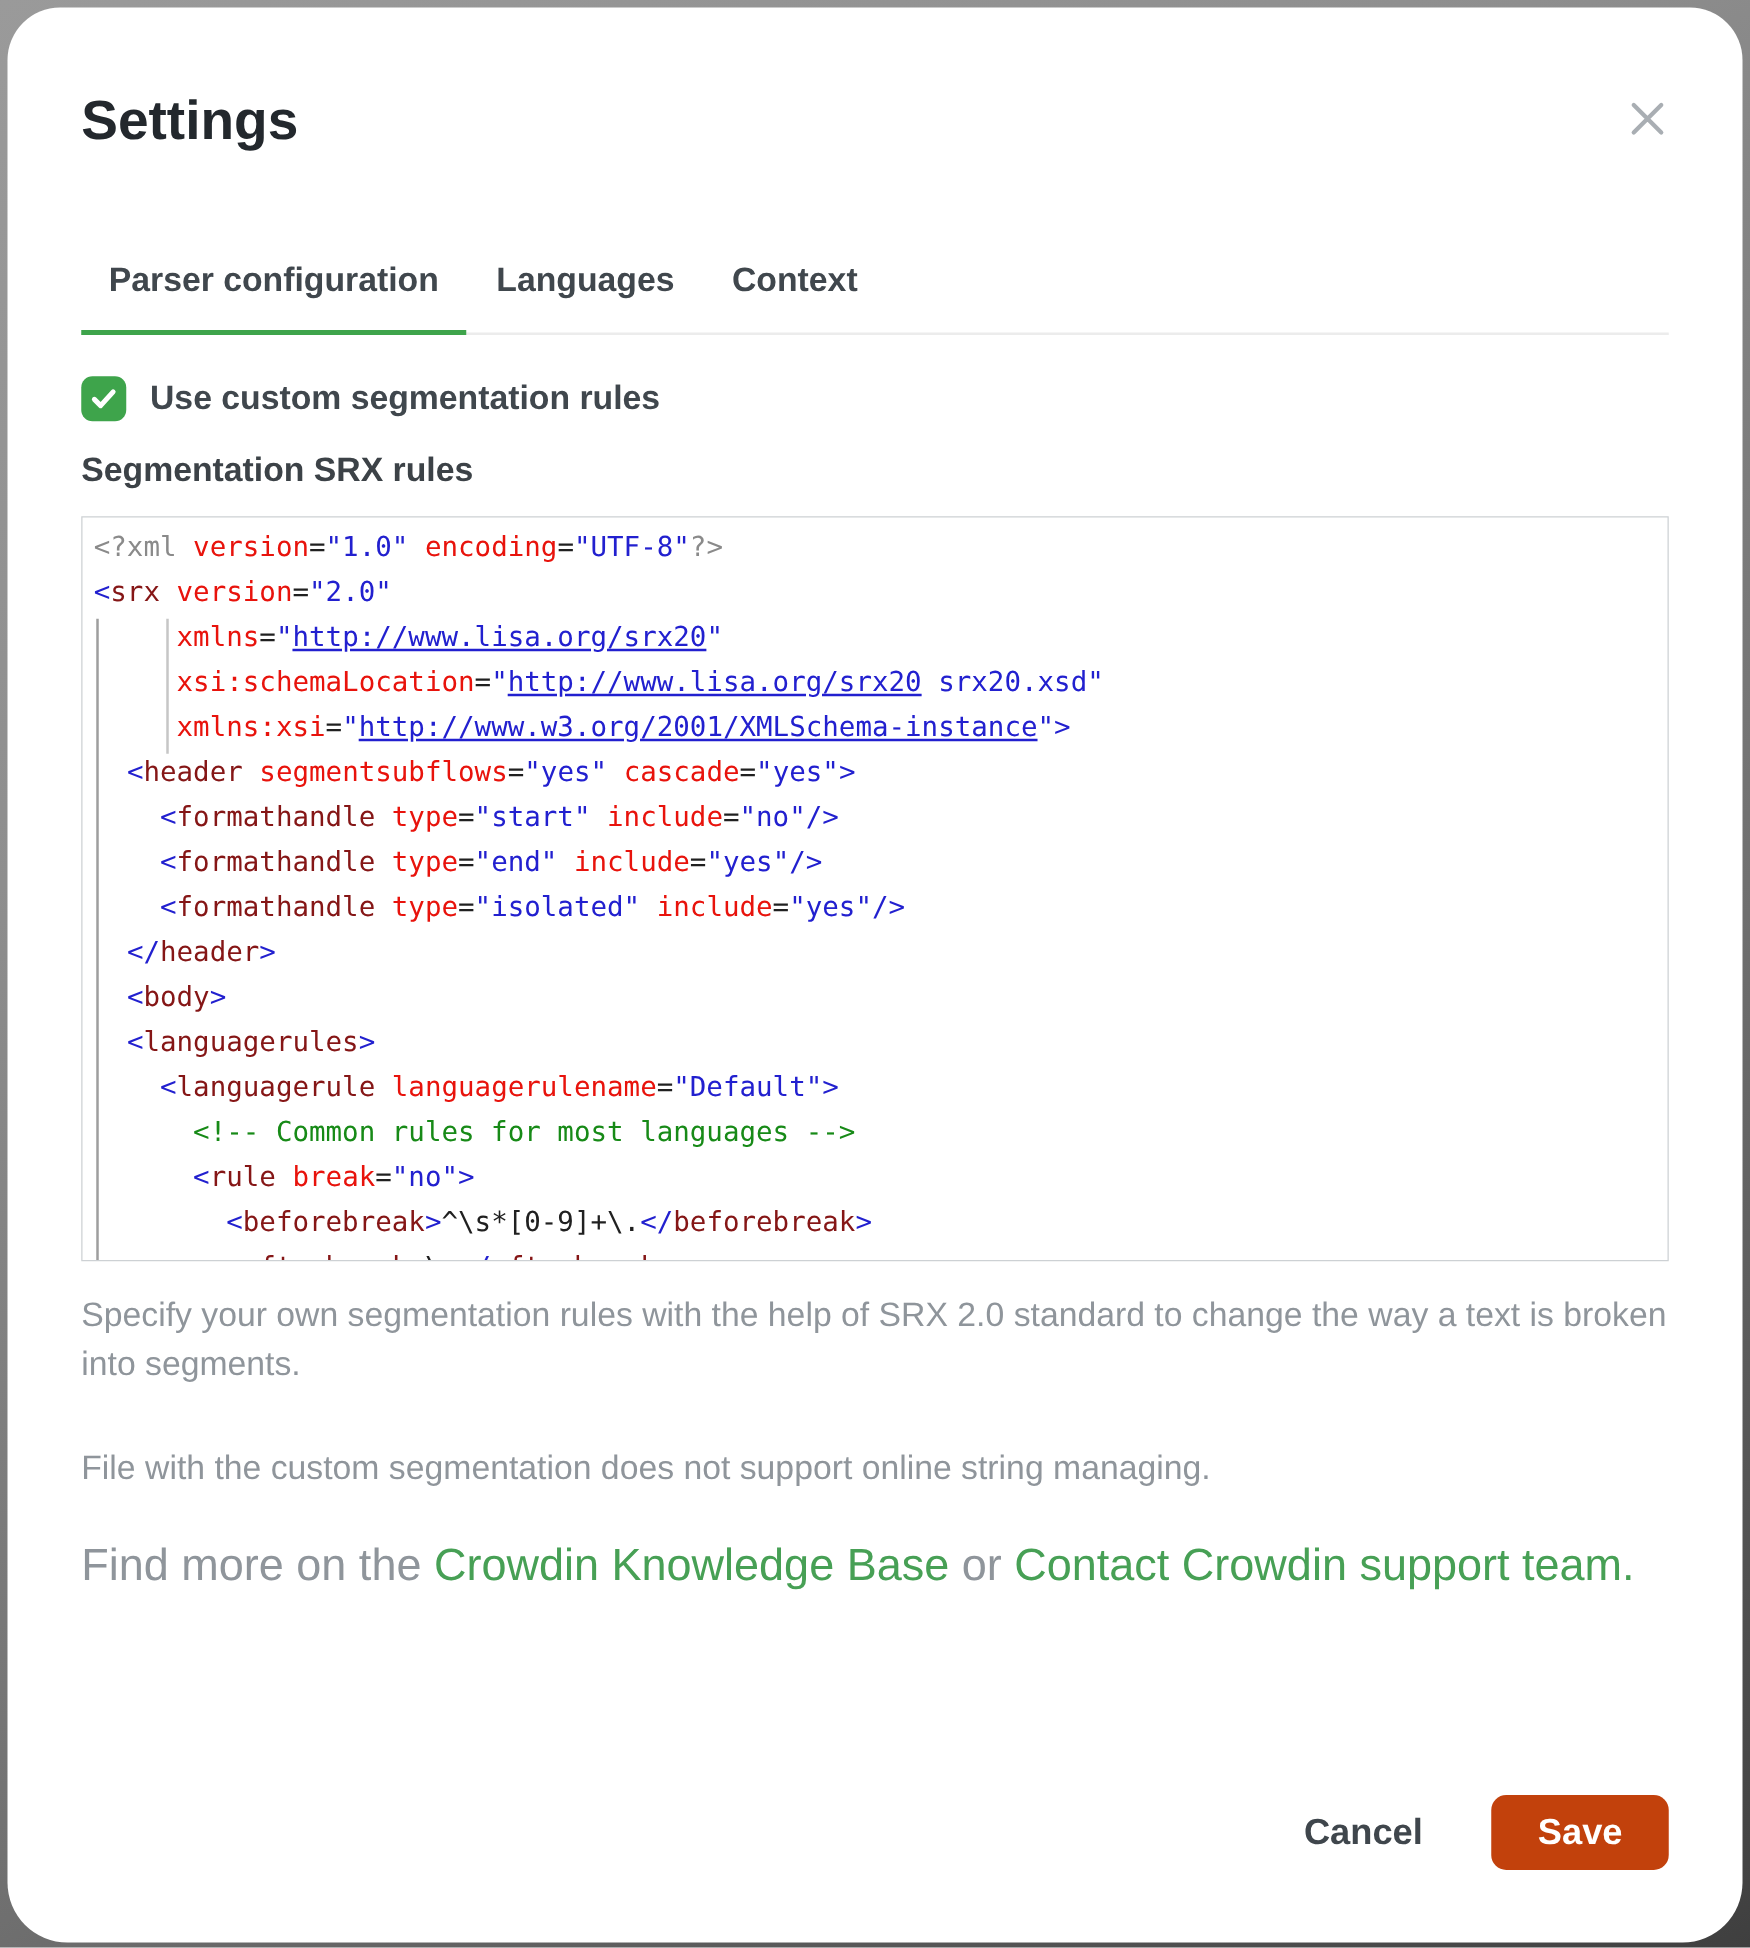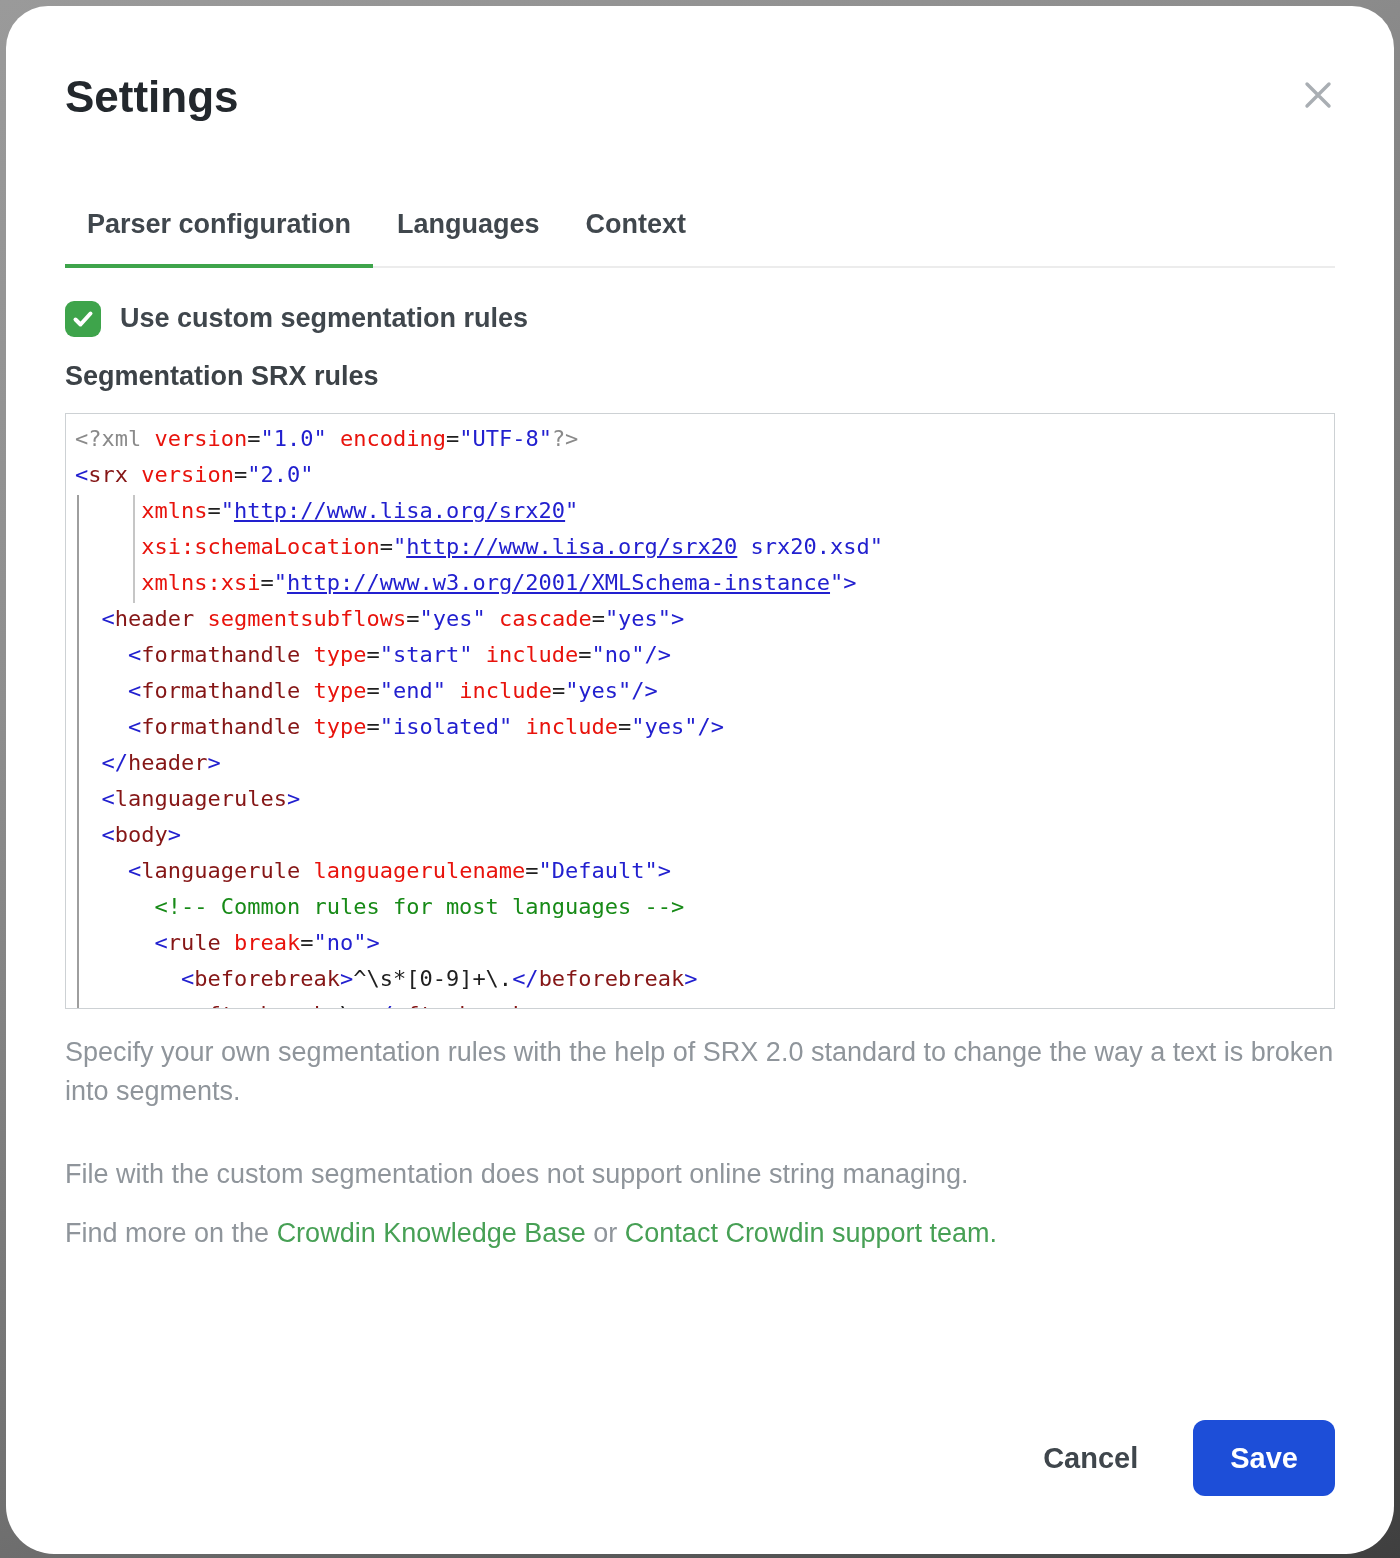--- a/index.html
+++ b/index.html
@@ -41,29 +41,29 @@
   .tk-attr { color:#e8130c; }
   .tk-punc { color:#2220cf; }
   .tk-str  { color:#2220cf; }
   .tk-lnk  { color:#2220cf; text-decoration:underline;margin-top:48px; }
   .tk-com  { color:#178a17; }
   .tk-pl   { color:#202020; }
 
   .help p { font-size:27px; line-height:39px; color:#8f959b; margin:0; }
   .help .p1 { margin-top:24px; }
   .help .p2 { margin-top:44px; }
-  .find-more { margin-top:20px; font-size:27px; line-height:39px; color:#8f959b; }
+  .find-more { margin-top:38px; font-size:36px; line-height:39px; color:#8f959b; }
   .find-more a { color:#47a055; text-decoration:none; cursor:pointer; }
   .link-period { color:#47a055; }
 
   .footer { position:absolute; right:59px; bottom:58px; display:flex; align-items:center; gap:55px; }
   .btn-cancel { font-family:"Liberation Sans", sans-serif; font-size:29px; font-weight:600; color:#3f464c;
                 background:none; border:none; cursor:pointer; padding:0; }
   .btn-save { font-family:"Liberation Sans", sans-serif; font-size:29px; font-weight:600; color:#ffffff;
-              background:#1d4ed8; border:none; border-radius:12px; height:76px; padding:0 37px; cursor:pointer; }
+              background:#c2410c; border:none; border-radius:12px; height:60px; padding:0 37px; cursor:pointer; }
 </style>
 </head>
 <body>
 
 <div class="modal">
 
   <div class="modal-header">
     <h1 class="modal-title">Settings</h1>
     <button class="close-btn">
       <svg width="34" height="34" viewBox="0 0 34 34">
@@ -98,22 +98,22 @@
         <div class="code-line"><span class="tk-pi">&lt;?xml </span><span class="tk-attr">version</span><span class="tk-pl">=</span><span class="tk-str">"1.0"</span><span class="tk-pl"> </span><span class="tk-attr">encoding</span><span class="tk-pl">=</span><span class="tk-str">"UTF-8"</span><span class="tk-pi">?&gt;</span></div>
         <div class="code-line"><span class="tk-punc">&lt;</span><span class="tk-tag">srx</span><span class="tk-pl"> </span><span class="tk-attr">version</span><span class="tk-pl">=</span><span class="tk-str">"2.0"</span></div>
         <div class="code-line"><span class="tk-pl">     </span><span class="tk-attr">xmlns</span><span class="tk-pl">=</span><span class="tk-str">"</span><span class="tk-lnk">http://www.lisa.org/srx20</span><span class="tk-str">"</span></div>
         <div class="code-line"><span class="tk-pl">     </span><span class="tk-attr">xsi:schemaLocation</span><span class="tk-pl">=</span><span class="tk-str">"</span><span class="tk-lnk">http://www.lisa.org/srx20</span><span class="tk-str"> srx20.xsd"</span></div>
         <div class="code-line"><span class="tk-pl">     </span><span class="tk-attr">xmlns:xsi</span><span class="tk-pl">=</span><span class="tk-str">"</span><span class="tk-lnk">http://www.w3.org/2001/XMLSchema-instance</span><span class="tk-str">"</span><span class="tk-punc">&gt;</span></div>
         <div class="code-line"><span class="tk-pl">  </span><span class="tk-punc">&lt;</span><span class="tk-tag">header</span><span class="tk-pl"> </span><span class="tk-attr">segmentsubflows</span><span class="tk-pl">=</span><span class="tk-str">"yes"</span><span class="tk-pl"> </span><span class="tk-attr">cascade</span><span class="tk-pl">=</span><span class="tk-str">"yes"</span><span class="tk-punc">&gt;</span></div>
         <div class="code-line"><span class="tk-pl">    </span><span class="tk-punc">&lt;</span><span class="tk-tag">formathandle</span><span class="tk-pl"> </span><span class="tk-attr">type</span><span class="tk-pl">=</span><span class="tk-str">"start"</span><span class="tk-pl"> </span><span class="tk-attr">include</span><span class="tk-pl">=</span><span class="tk-str">"no"</span><span class="tk-punc">/&gt;</span></div>
         <div class="code-line"><span class="tk-pl">    </span><span class="tk-punc">&lt;</span><span class="tk-tag">formathandle</span><span class="tk-pl"> </span><span class="tk-attr">type</span><span class="tk-pl">=</span><span class="tk-str">"end"</span><span class="tk-pl"> </span><span class="tk-attr">include</span><span class="tk-pl">=</span><span class="tk-str">"yes"</span><span class="tk-punc">/&gt;</span></div>
         <div class="code-line"><span class="tk-pl">    </span><span class="tk-punc">&lt;</span><span class="tk-tag">formathandle</span><span class="tk-pl"> </span><span class="tk-attr">type</span><span class="tk-pl">=</span><span class="tk-str">"isolated"</span><span class="tk-pl"> </span><span class="tk-attr">include</span><span class="tk-pl">=</span><span class="tk-str">"yes"</span><span class="tk-punc">/&gt;</span></div>
         <div class="code-line"><span class="tk-pl">  </span><span class="tk-punc">&lt;/</span><span class="tk-tag">header</span><span class="tk-punc">&gt;</span></div>
+        <div class="code-line"><span class="tk-pl">  </span><span class="tk-punc">&lt;</span><span class="tk-tag">body</span><span class="tk-punc">&gt;</span></div>
         <div class="code-line"><span class="tk-pl">  </span><span class="tk-punc">&lt;</span><span class="tk-tag">languagerules</span><span class="tk-punc">&gt;</span></div>
-        <div class="code-line"><span class="tk-pl">  </span><span class="tk-punc">&lt;</span><span class="tk-tag">body</span><span class="tk-punc">&gt;</span></div>
         <div class="code-line"><span class="tk-pl">    </span><span class="tk-punc">&lt;</span><span class="tk-tag">languagerule</span><span class="tk-pl"> </span><span class="tk-attr">languagerulename</span><span class="tk-pl">=</span><span class="tk-str">"Default"</span><span class="tk-punc">&gt;</span></div>
         <div class="code-line"><span class="tk-pl">      </span><span class="tk-com">&lt;!-- Common rules for most languages --&gt;</span></div>
         <div class="code-line"><span class="tk-pl">      </span><span class="tk-punc">&lt;</span><span class="tk-tag">rule</span><span class="tk-pl"> </span><span class="tk-attr">break</span><span class="tk-pl">=</span><span class="tk-str">"no"</span><span class="tk-punc">&gt;</span></div>
         <div class="code-line"><span class="tk-pl">        </span><span class="tk-punc">&lt;</span><span class="tk-tag">beforebreak</span><span class="tk-punc">&gt;</span><span class="tk-pl">^\s*[0-9]+\.</span><span class="tk-punc">&lt;/</span><span class="tk-tag">beforebreak</span><span class="tk-punc">&gt;</span></div>
         <div class="code-line"><span class="tk-pl">        </span><span class="tk-punc">&lt;</span><span class="tk-tag">afterbreak</span><span class="tk-punc">&gt;</span><span class="tk-pl">\s</span><span class="tk-punc">&lt;/</span><span class="tk-tag">afterbreak</span><span class="tk-punc">&gt;</span></div>
       </div>
   </div>
 
   <div class="help">
       <p class="p1">Specify your own segmentation rules with the help of SRX 2.0 standard to change the way a text is broken into segments.</p>

